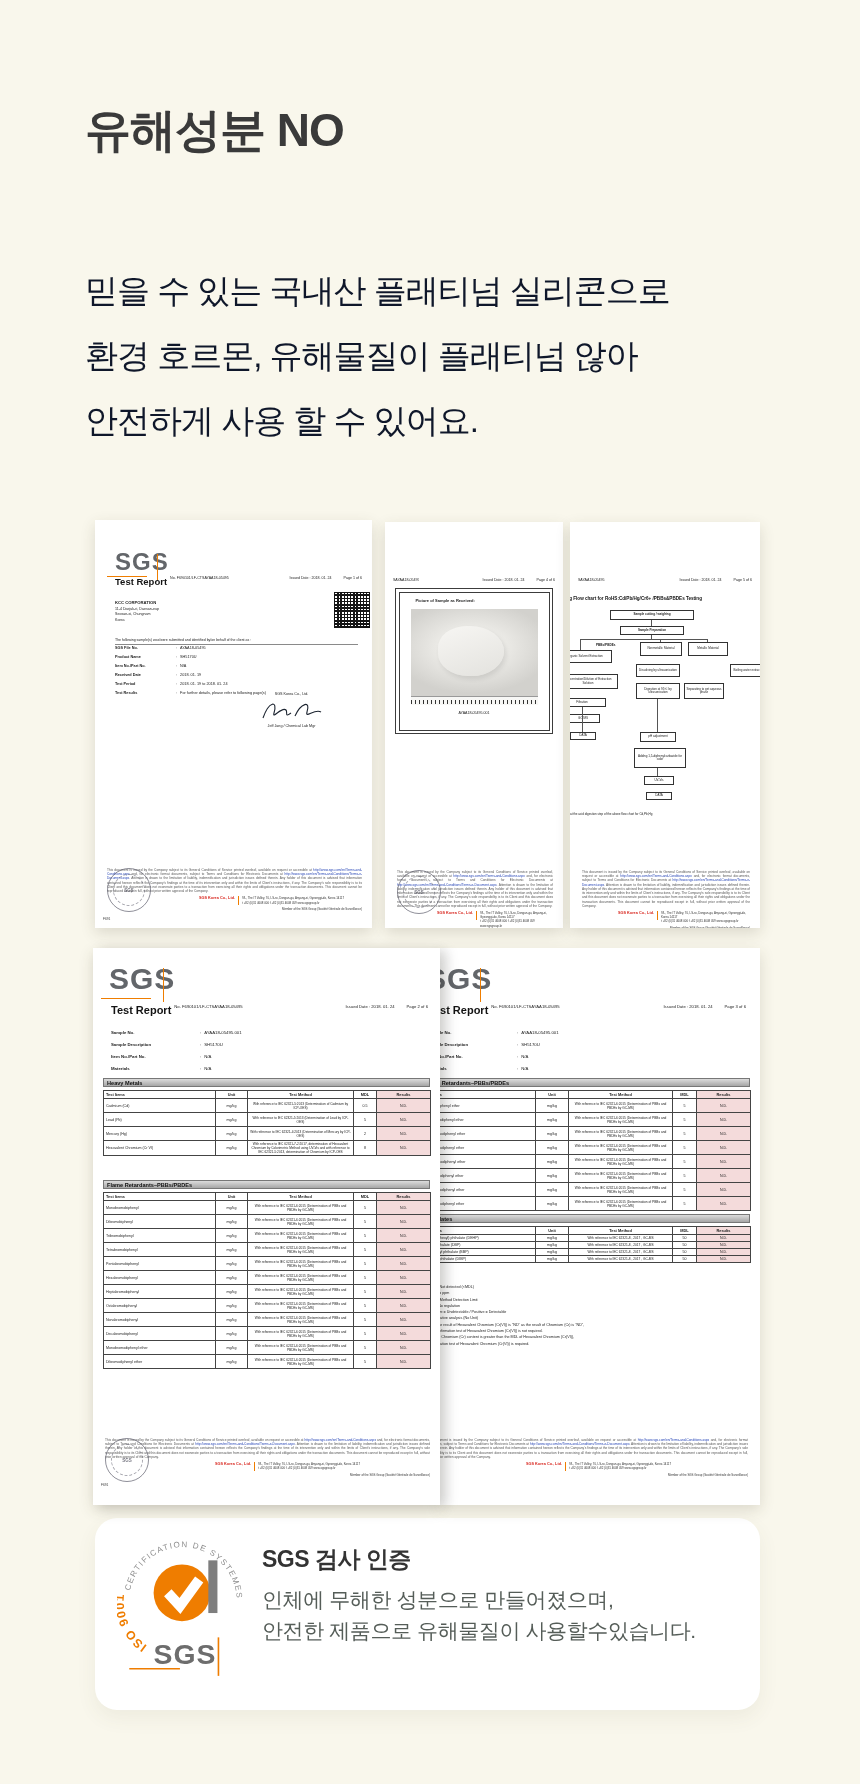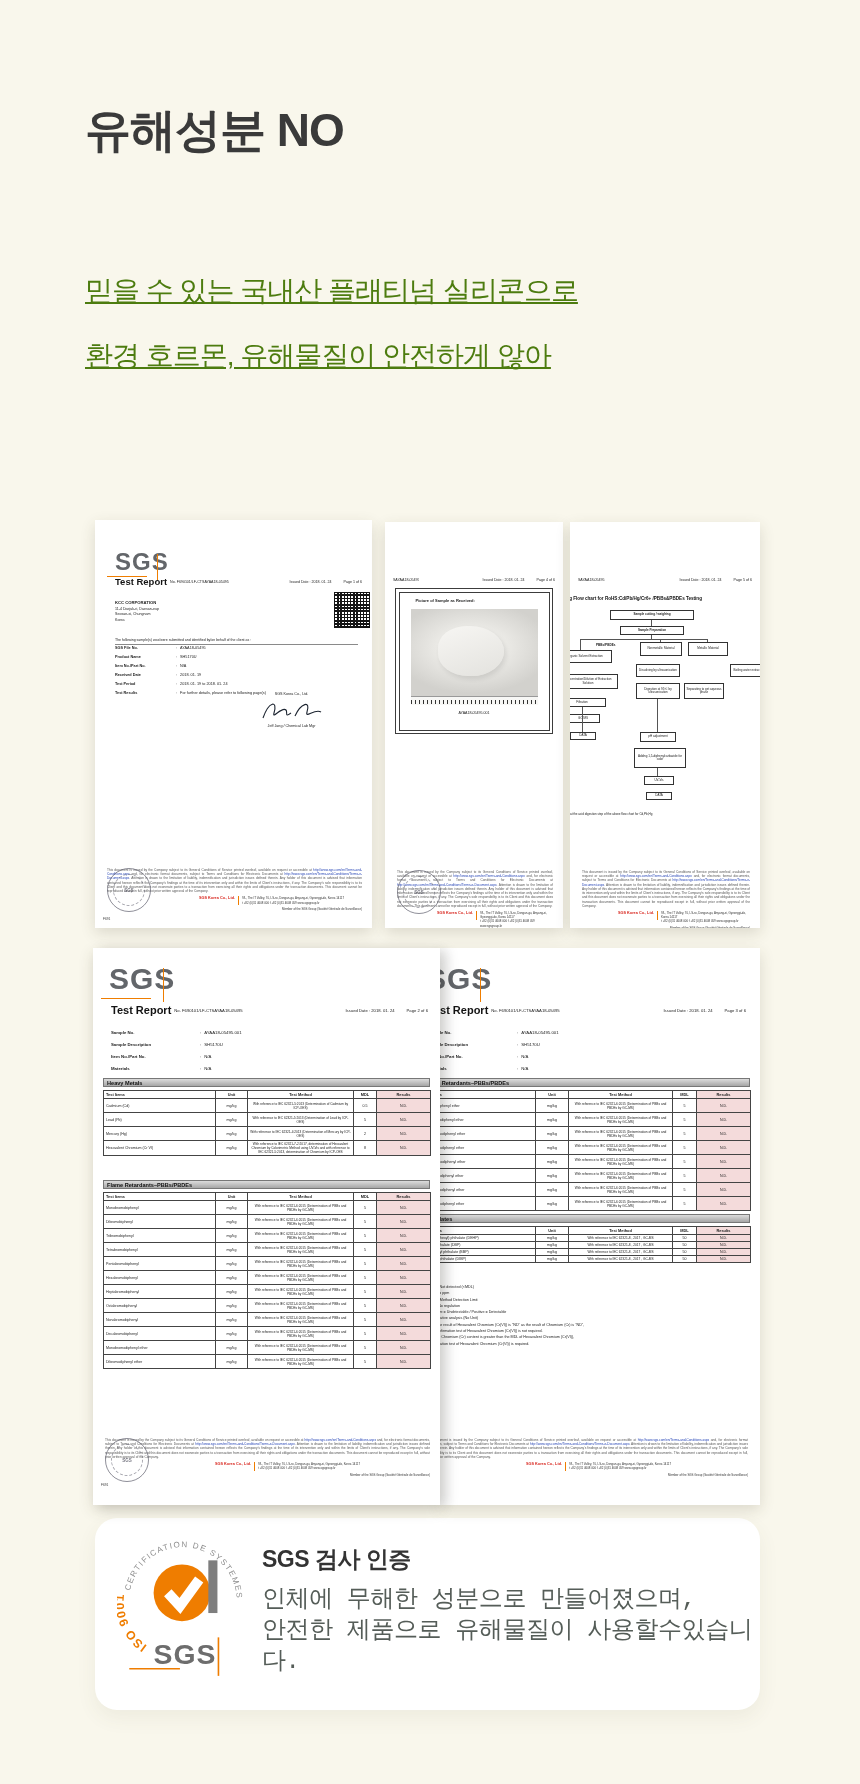--- a/index.html
+++ b/index.html
@@ -2,36 +2,36 @@
 <html><head>
 <meta charset="utf-8">
 <style>
   html,body{margin:0;padding:0;background:#f9f7ec;}
   .canvas{position:relative;width:860px;height:1784px;background:#f9f7ec;overflow:hidden;
           font-family:"Liberation Sans","DejaVu Sans",sans-serif;color:#222;}
 
   
   .title{position:absolute;left:85px;top:96px;font-size:46px;line-height:68px;font-weight:800;
          color:#3a3a3a;letter-spacing:-1px;}
-  .lead{position:absolute;left:85px;top:258px;font-size:28px;line-height:65px;color:#4d7c0f;letter-spacing:-1px;text-decoration:underline;}
+  .lead{position:absolute;left:85px;top:258px;font-size:33px;line-height:65px;color:#0f172a;letter-spacing:-1px;}
 
   
   .doc{position:absolute;background:#ffffff;box-shadow:0 5px 14px rgba(70,62,40,.16);overflow:hidden;}
   #doc1{left:95px;top:520px;width:277px;height:408px;}
   #doc2{left:385px;top:522px;width:178px;height:406px;}
   #doc3{left:570px;top:522px;width:190px;height:406px;}
   #doc4{left:93px;top:948px;width:347px;height:557px;z-index:2;
         box-shadow:0 5px 14px rgba(70,62,40,.16),7px 2px 12px rgba(0,0,0,.13);}
   #doc5{left:440px;top:948px;width:320px;height:557px;z-index:1;}
   .inner5{position:absolute;left:-30px;top:0;width:350px;height:557px;}
 
   .sgslogo{position:absolute;font-weight:bold;color:#63666a;letter-spacing:1px;line-height:1;}
   .acc{position:absolute;background:#ef7d00;}
 
-  .reportline{position:absolute;display:flex;align-items:center;}
+  .reportline{position:absolute;display:flex;align-items:flex-start;}
   .rt{font-weight:bold;color:#141414;}
   .rno{margin-left:3px;color:#222;}
   .sp{flex:1;}
   .small1{font-size:3.6px;} .small2{font-size:4.2px;}
   .pg{margin-left:12px;}
 
   .clientblock{position:absolute;left:20px;top:80px;font-size:3.6px;line-height:1.55;color:#222;}
   .clientblock b{font-size:4.2px;}
   .qr{position:absolute;right:2px;top:72px;width:36px;height:36px;background:
       repeating-linear-gradient(90deg,#151515 0 1.5px,transparent 1.5px 3.2px),
@@ -109,34 +109,35 @@
   .stamp{position:absolute;left:0px;top:0px;width:42px;height:42px;border-radius:50%;
          border:1.4px solid rgba(95,95,110,.7);display:flex;align-items:center;justify-content:center;}
   .stamp::before{content:"";position:absolute;inset:5px;border-radius:50%;border:.8px dashed rgba(95,95,110,.55);}
   .stamp span{font-size:4.5px;color:rgba(80,80,95,.75);font-weight:bold;}
 
   
   .card{position:absolute;left:95px;top:1518px;width:665px;height:192px;background:#fff;border-radius:22px;
         box-shadow:0 8px 20px rgba(90,80,50,.07);}
   .badge{position:absolute;left:22px;top:16px;}
   .card-title{position:absolute;left:167px;top:26px;font-size:23px;font-weight:800;color:#333;letter-spacing:-0.5px;}
-  .card-body{position:absolute;left:167px;top:66px;font-size:24px;line-height:31px;color:#555d58;letter-spacing:-0.4px;font-family:Liberation Mono, monospace;}
+  .card-body{position:absolute;left:167px;top:66px;font-size:21px;line-height:31px;color:#555d58;letter-spacing:-0.4px;}
 </style>
 </head>
 <body>
 
 <div class="canvas">
 
   <div class="title">
     <div>유해성분 NO</div>
   </div>
   <div class="lead">
 
   <div>믿을 수 있는 국내산 플래티넘 실리콘으로</div>
-      <div>환경 호르몬, 유해물질이 안전하게 않아</div>
+      <div>환경 호르몬, 유해물질이 플래티넘 않아</div>
+      <div>안전하게 사용 할 수 있어요.</div>
     </div>
 
   <div class="doc" id="doc1">
     <div class="sgslogo" style="left:20px;top:30px;font-size:24px;">SGS</div>
     <div class="acc" style="left:12px;top:56px;width:40px;height:1.2px;"></div>
     <div class="acc" style="left:62px;top:34px;width:1.2px;height:26px;"></div>
     <div class="reportline" style="left:20px;right:10px;top:56px;">
       <span class="rt" style="font-size:9.5px;">Test Report</span>
       <span class="rno small1">No. F690101/LF-CTSAYAA18-05495</span>
       <span class="sp"></span>

